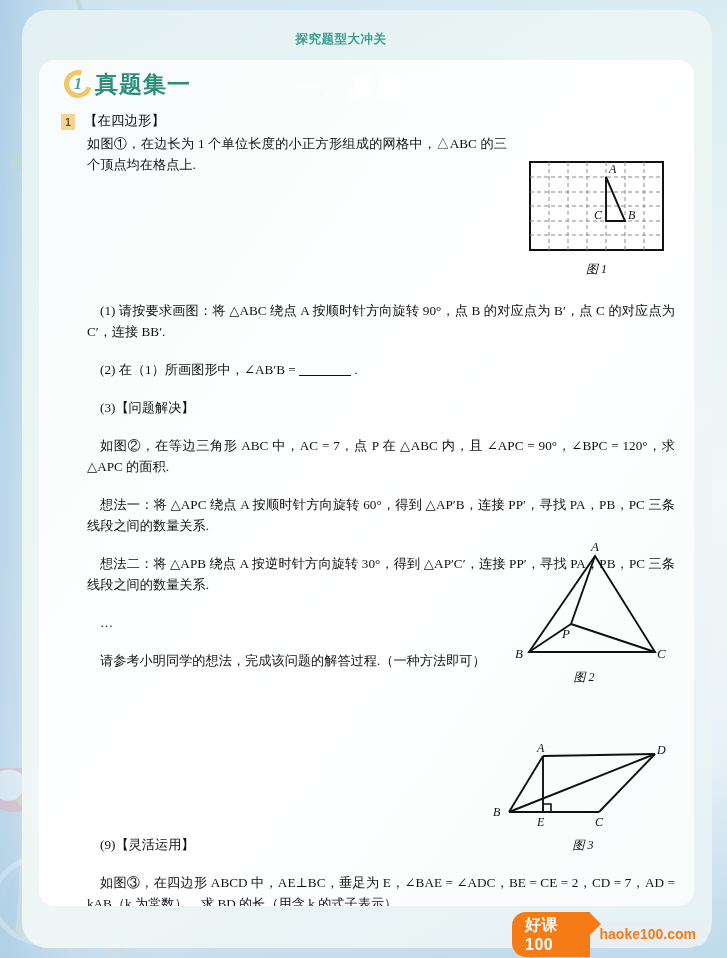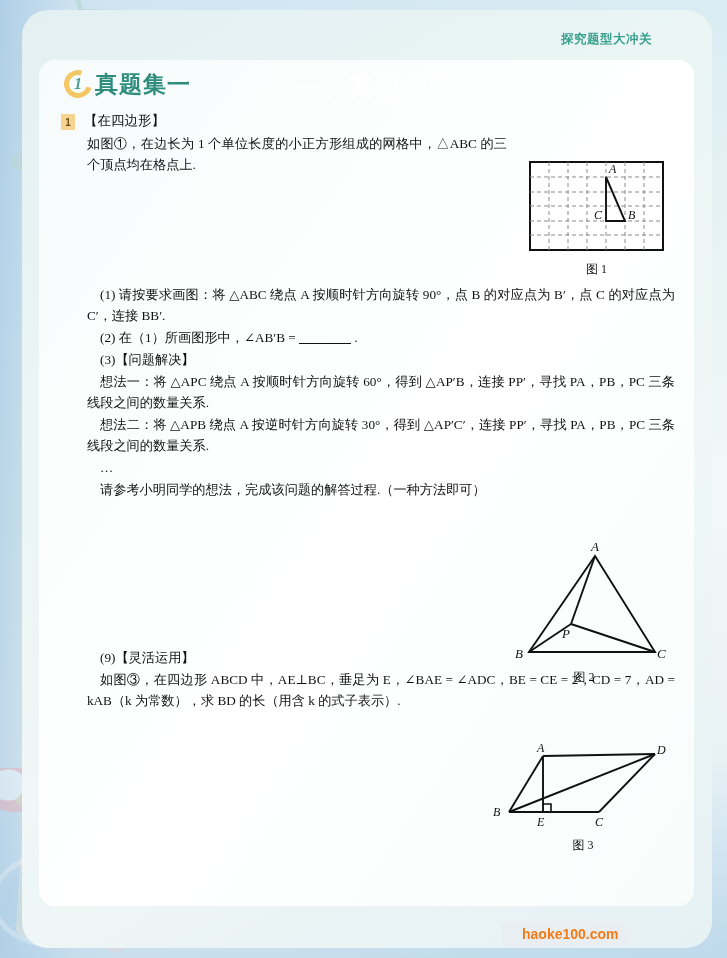--- a/index.html
+++ b/index.html
@@ -43,23 +43,23 @@
     position: absolute;
     left: 22px; top: 10px;
     width: 690px; height: 938px;
     background: linear-gradient(150deg, #e3f0f2 0%, #eaf5f4 30%, #f0f7f6 60%, #e6f1f4 100%);
     border-radius: 26px;
   }
 
   
   #header-row {
     position: absolute;
-    left: 10px; top: 22px;
+    left: 20px; top: 22px;
     width: 690px; height: 34px;
-    display: flex; align-items: center; justify-content: flex-end;
+    display: flex; align-items: center; justify-content: center;
     padding-right: 48px;
   }
   #header-title {
     font-family: "Liberation Sans", sans-serif;
     font-size: 12.5px;
     font-weight: bold;
     color: #3aa08e;
     letter-spacing: .5px;
   }
 
@@ -147,33 +147,34 @@
     margin-left: 9px;
     font-size: 13.5px;
     color: #111;
   }
 
   .para {
     font-size: 13.2px;
     line-height: 21px;
     color: #111;
     text-align: justify;
-    margin-top: 1px;
+    margin-top: 17px;
   }
   .para.sub { margin-left: 26px; text-indent: 0; }
   .para.sub-ind { margin-left: 26px; text-indent: 13px; }
   .blank { display:inline-block; width: 52px; border-bottom: 1px solid #111; vertical-align: -2px; }
 
   
   .fig { position: absolute; }
   .fig-cap {
     text-align: center;
     font-size: 12px;
     color: #111;
     margin-top: 1px;
+    font-style: italic;
   }
   #fig1 { left: 485px; top: 98px; width: 145px; }
   #fig2 { left: 468px; top: 478px; width: 160px; }
   #fig3 { left: 448px; top: 682px; width: 180px; }
 
   
   #footer-logo {
     position: absolute;
     left: 512px; top: 920px;
     width: 196px; height: 28px;
@@ -279,20 +280,21 @@
     <div style="height:108px;"></div>
 
     <div class="para sub-ind" style="width:588px;">(1) 请按要求画图：将 △ABC 绕点 A 按顺时针方向旋转 90°，点 B 的对应点为 B′，点 C 的对应点为 C′，连接 BB′.</div>
 
     <div class="para sub-ind" style="width:588px;">
       <span>(2) 在（1）所画图形中，∠AB′B = </span><span class="blank"></span><span> .</span>
     </div>
 
     <div class="para sub-ind" style="width:588px;">(3)【问题解决】</div>
 
+    <div class="para sub-ind" style="width:588px;">如图②，在等边三角形 ABC 中，AC = 7，点 P 在 △ABC 内，且 ∠APC = 90°，∠BPC = 120°，求 △APC 的面积.</div>
 
 
     <div class="para sub-ind" style="width:588px;">想法一：将 △APC 绕点 A 按顺时针方向旋转 60°，得到 △AP′B，连接 PP′，寻找 PA，PB，PC 三条线段之间的数量关系.</div>
 
     <div class="para sub-ind" style="width:588px;">想法二：将 △APB 绕点 A 按逆时针方向旋转 30°，得到 △AP′C′，连接 PP′，寻找 PA，PB，PC 三条线段之间的数量关系.</div>
 
     <div class="para sub-ind" style="width:588px; letter-spacing:2px;">…</div>
 
     <div class="para sub-ind" style="width:588px;">请参考小明同学的想法，完成该问题的解答过程.（一种方法即可）</div>
 
@@ -366,14 +368,15 @@
       <text x="6" y="74" font-family="Liberation Serif, serif" font-size="12" font-style="italic" fill="#111">B</text>
       <text x="50" y="84" font-family="Liberation Serif, serif" font-size="12" font-style="italic" fill="#111">E</text>
       <text x="108" y="84" font-family="Liberation Serif, serif" font-size="12" font-style="italic" fill="#111">C</text>
     </svg>
     <div class="fig-cap" style="margin-left:12px;">图 3</div>
   </div>
 
 </div>
 
 <div id="footer-logo">
+  <span id="logo-badge">好课100</span>
   <span id="logo-url">haoke100.com</span>
 </div>
 
 </body></html>

